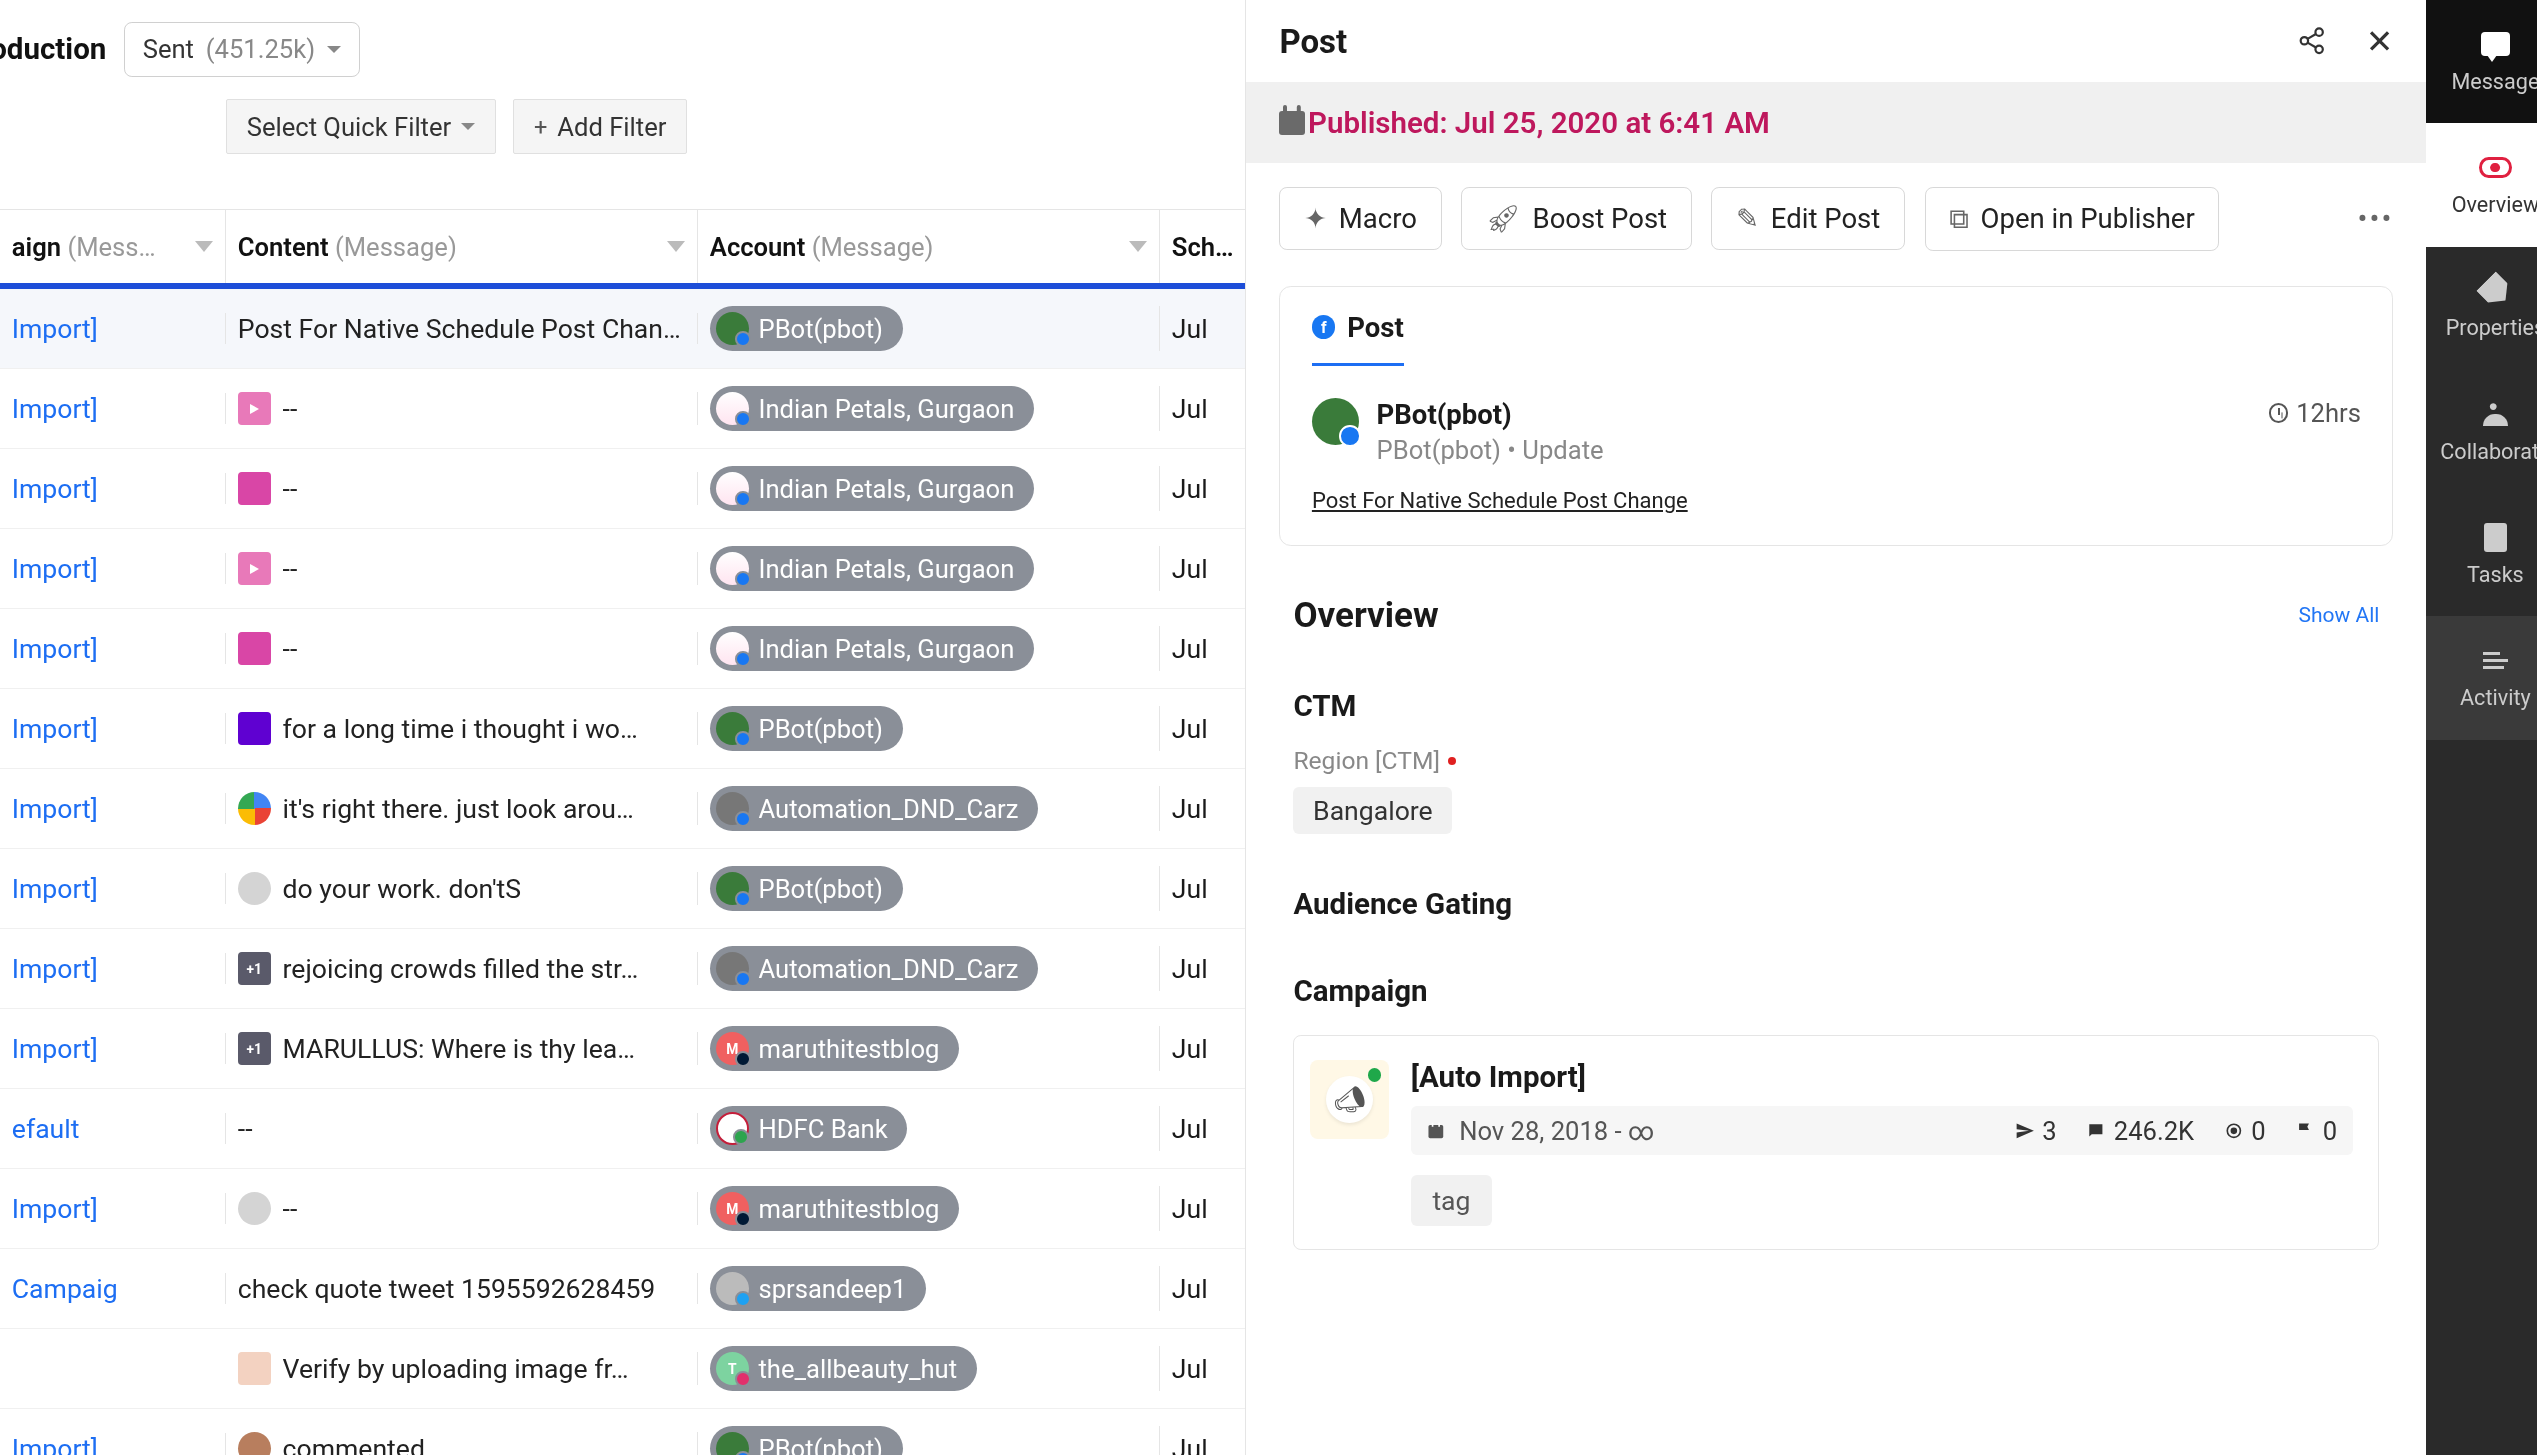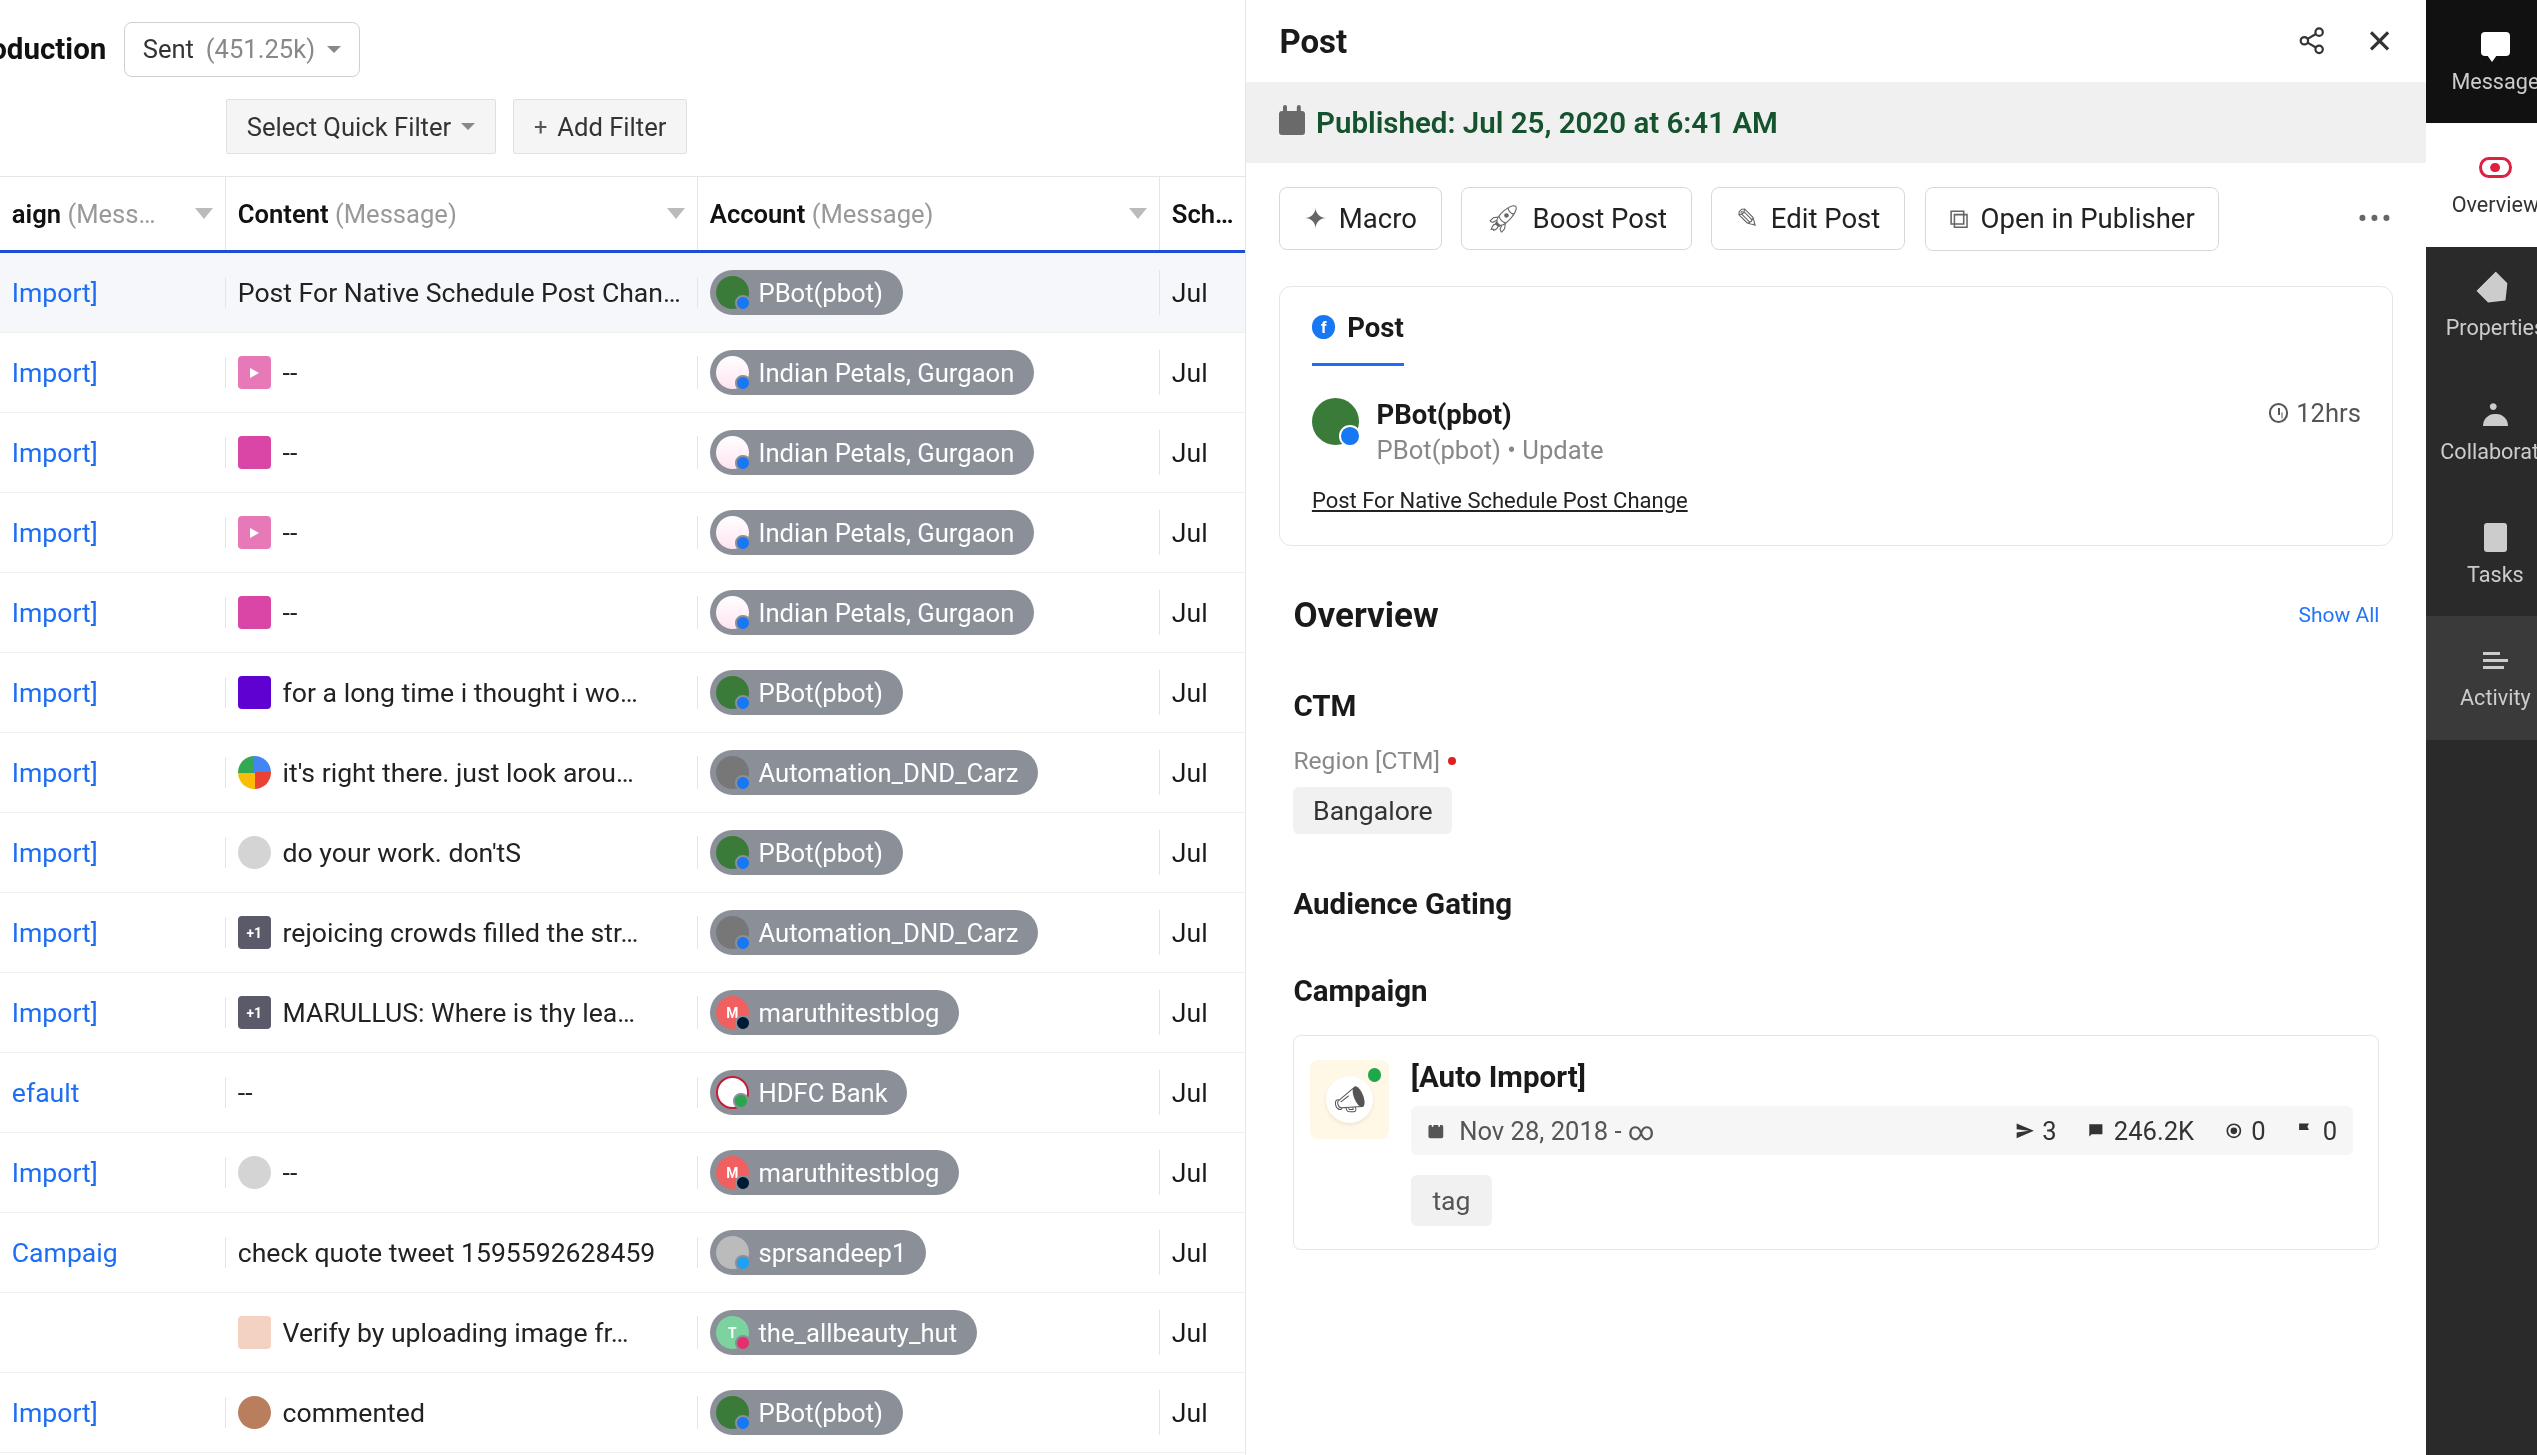--- a/index.html
+++ b/index.html
@@ -7,21 +7,21 @@
 .app { display: flex; width: 2538px; height: 1456px; }
 .main { flex: 0 0 1220px; display: flex; flex-direction: column; border-right: 1px solid #e5e5e5; }
 .topbar { display: flex; align-items: center; gap: 17.7px; padding: 21.6px 0 21.6px 0; }
 .title-partial { font-size: 29.5px; font-weight: 700; color: #111; margin-left: -9.8px; }
 .dropdown { display: flex; align-items: center; gap: 11.8px; border: 1px solid #d0d0d0; border-radius: 7.9px; padding: 11.8px 17.7px; font-size: 25.6px; color: #333; cursor: pointer; }
 .chev { width: 0; height: 0; border-left: 7.9px solid transparent; border-right: 7.9px solid transparent; border-top: 7.9px solid #888; }
 .filterbar { display: flex; gap: 17.7px; padding: 0 0 21.6px 226px; }
 .filterbtn { display: flex; align-items: center; gap: 9.8px; border: 1px solid #e0e0e0; background: #f5f5f5; border-radius: 2px; padding: 11.8px 19.7px; font-size: 25.6px; color: #333; cursor: pointer; }
 .plus { font-size: 23.6px; color: #555; }
 .table { flex: 1; overflow: hidden; }
-.thead { display: flex; background: #fff; border-top: 1px solid #e5e5e5; border-bottom: 3px solid #1d4ed8; }
+.thead { display: flex; background: #fff; border-top: 1px solid #e5e5e5; border-bottom: 6px solid #1d4ed8; margin-top: 33px; }
 .th { display: flex; align-items: center; justify-content: space-between; padding: 21.6px 11.8px; font-size: 25.6px; color: #111; font-weight: 600; }
 .th .qual { color: #999; font-weight: 400; }
 .th .sorti { width: 0; height: 0; border-left: 9.8px solid transparent; border-right: 9.8px solid transparent; border-top: 11.8px solid #bbb; }
 .col-camp { flex: 0 0 226px; border-right: 1px solid #e5e5e5; }
 .col-content { flex: 0 0 472px; border-right: 1px solid #e5e5e5; }
 .col-account { flex: 0 0 462px; border-right: 1px solid #e5e5e5; }
 .col-sched { flex: 0 0 79px; }
 .tbody { }
 .tr { display: flex; border-bottom: 1px solid #f0f0f0; height: 80px; align-items: center; }
 .tr:first-child { background: #f5f7fb; }
@@ -52,21 +52,21 @@
 .achip-avatar .net-badge.tum { background: #001935; }
 .achip-avatar .net-badge.g { background: #2da44e; }
 .achip-avatar.t { background: #7dd3a0; color: #fff; }
 .achip-avatar.s { background: #bbb; }
 
 .detail { flex: 0 0 1180px; display: flex; flex-direction: column; background: #fff; }
 .dheader { display: flex; align-items: center; justify-content: space-between; padding: 21.6px 33px; }
 .dtitle { font-size: 33px; font-weight: 700; }
 .dicons { display: flex; gap: 39px; align-items: center; }
 .close-icon { font-size: 33px; color: #333; cursor: pointer; line-height: 1; }
-.published-bar { background: #f0f0f0; padding: 23.6px 33px; display: flex; align-items: center; gap: 11px; font-size: 29.5px; font-weight: 600; color: #14532d; }
+.published-bar { background: #f0f0f0; padding: 23.6px 33px; display: flex; align-items: center; gap: 3px; font-size: 29.5px; font-weight: 600; color: #be185d; }
 .cal-icon { width: 25.6px; height: 23.6px; background: #6a6a6a; border-radius: 3px; position: relative; }
 .cal-icon::before { content: ""; position: absolute; top: -5.9px; left: 3.9px; width: 3.9px; height: 7.9px; background: #6a6a6a; border-radius: 2px; box-shadow: 13.8px 0 0 #6a6a6a; }
 .toolbar { display: flex; gap: 19.7px; padding: 23.6px 33px; align-items: center; }
 .tbtn { display: flex; align-items: center; gap: 11.8px; border: 1px solid #d8d8d8; border-radius: 7.9px; padding: 13.8px 23.6px; font-size: 27.5px; color: #222; background: #fff; cursor: pointer; }
 .tbtn .ti { color: #666; }
 .more-icon { margin-left: auto; font-size: 29.5px; color: #666; cursor: pointer; letter-spacing: 2px; }
 .postcard { margin: 11.8px 33px 0; border: 1px solid #e5e5e5; border-radius: 11.8px; padding: 0; }
 .posttab { display: flex; align-items: center; gap: 11.8px; padding: 23.6px 31.5px 0; }
 .posttab-label { font-size: 27.5px; font-weight: 700; padding-bottom: 19.7px; border-bottom: 3.9px solid #1d6ef3; display: flex; align-items: center; gap: 11.8px; }
 .fb-icon { width: 23.6px; height: 23.6px; background: #1877f2; border-radius: 50%; display: inline-flex; align-items: center; justify-content: center; color: #fff; font-weight: 700; font-size: 15.7px; }

